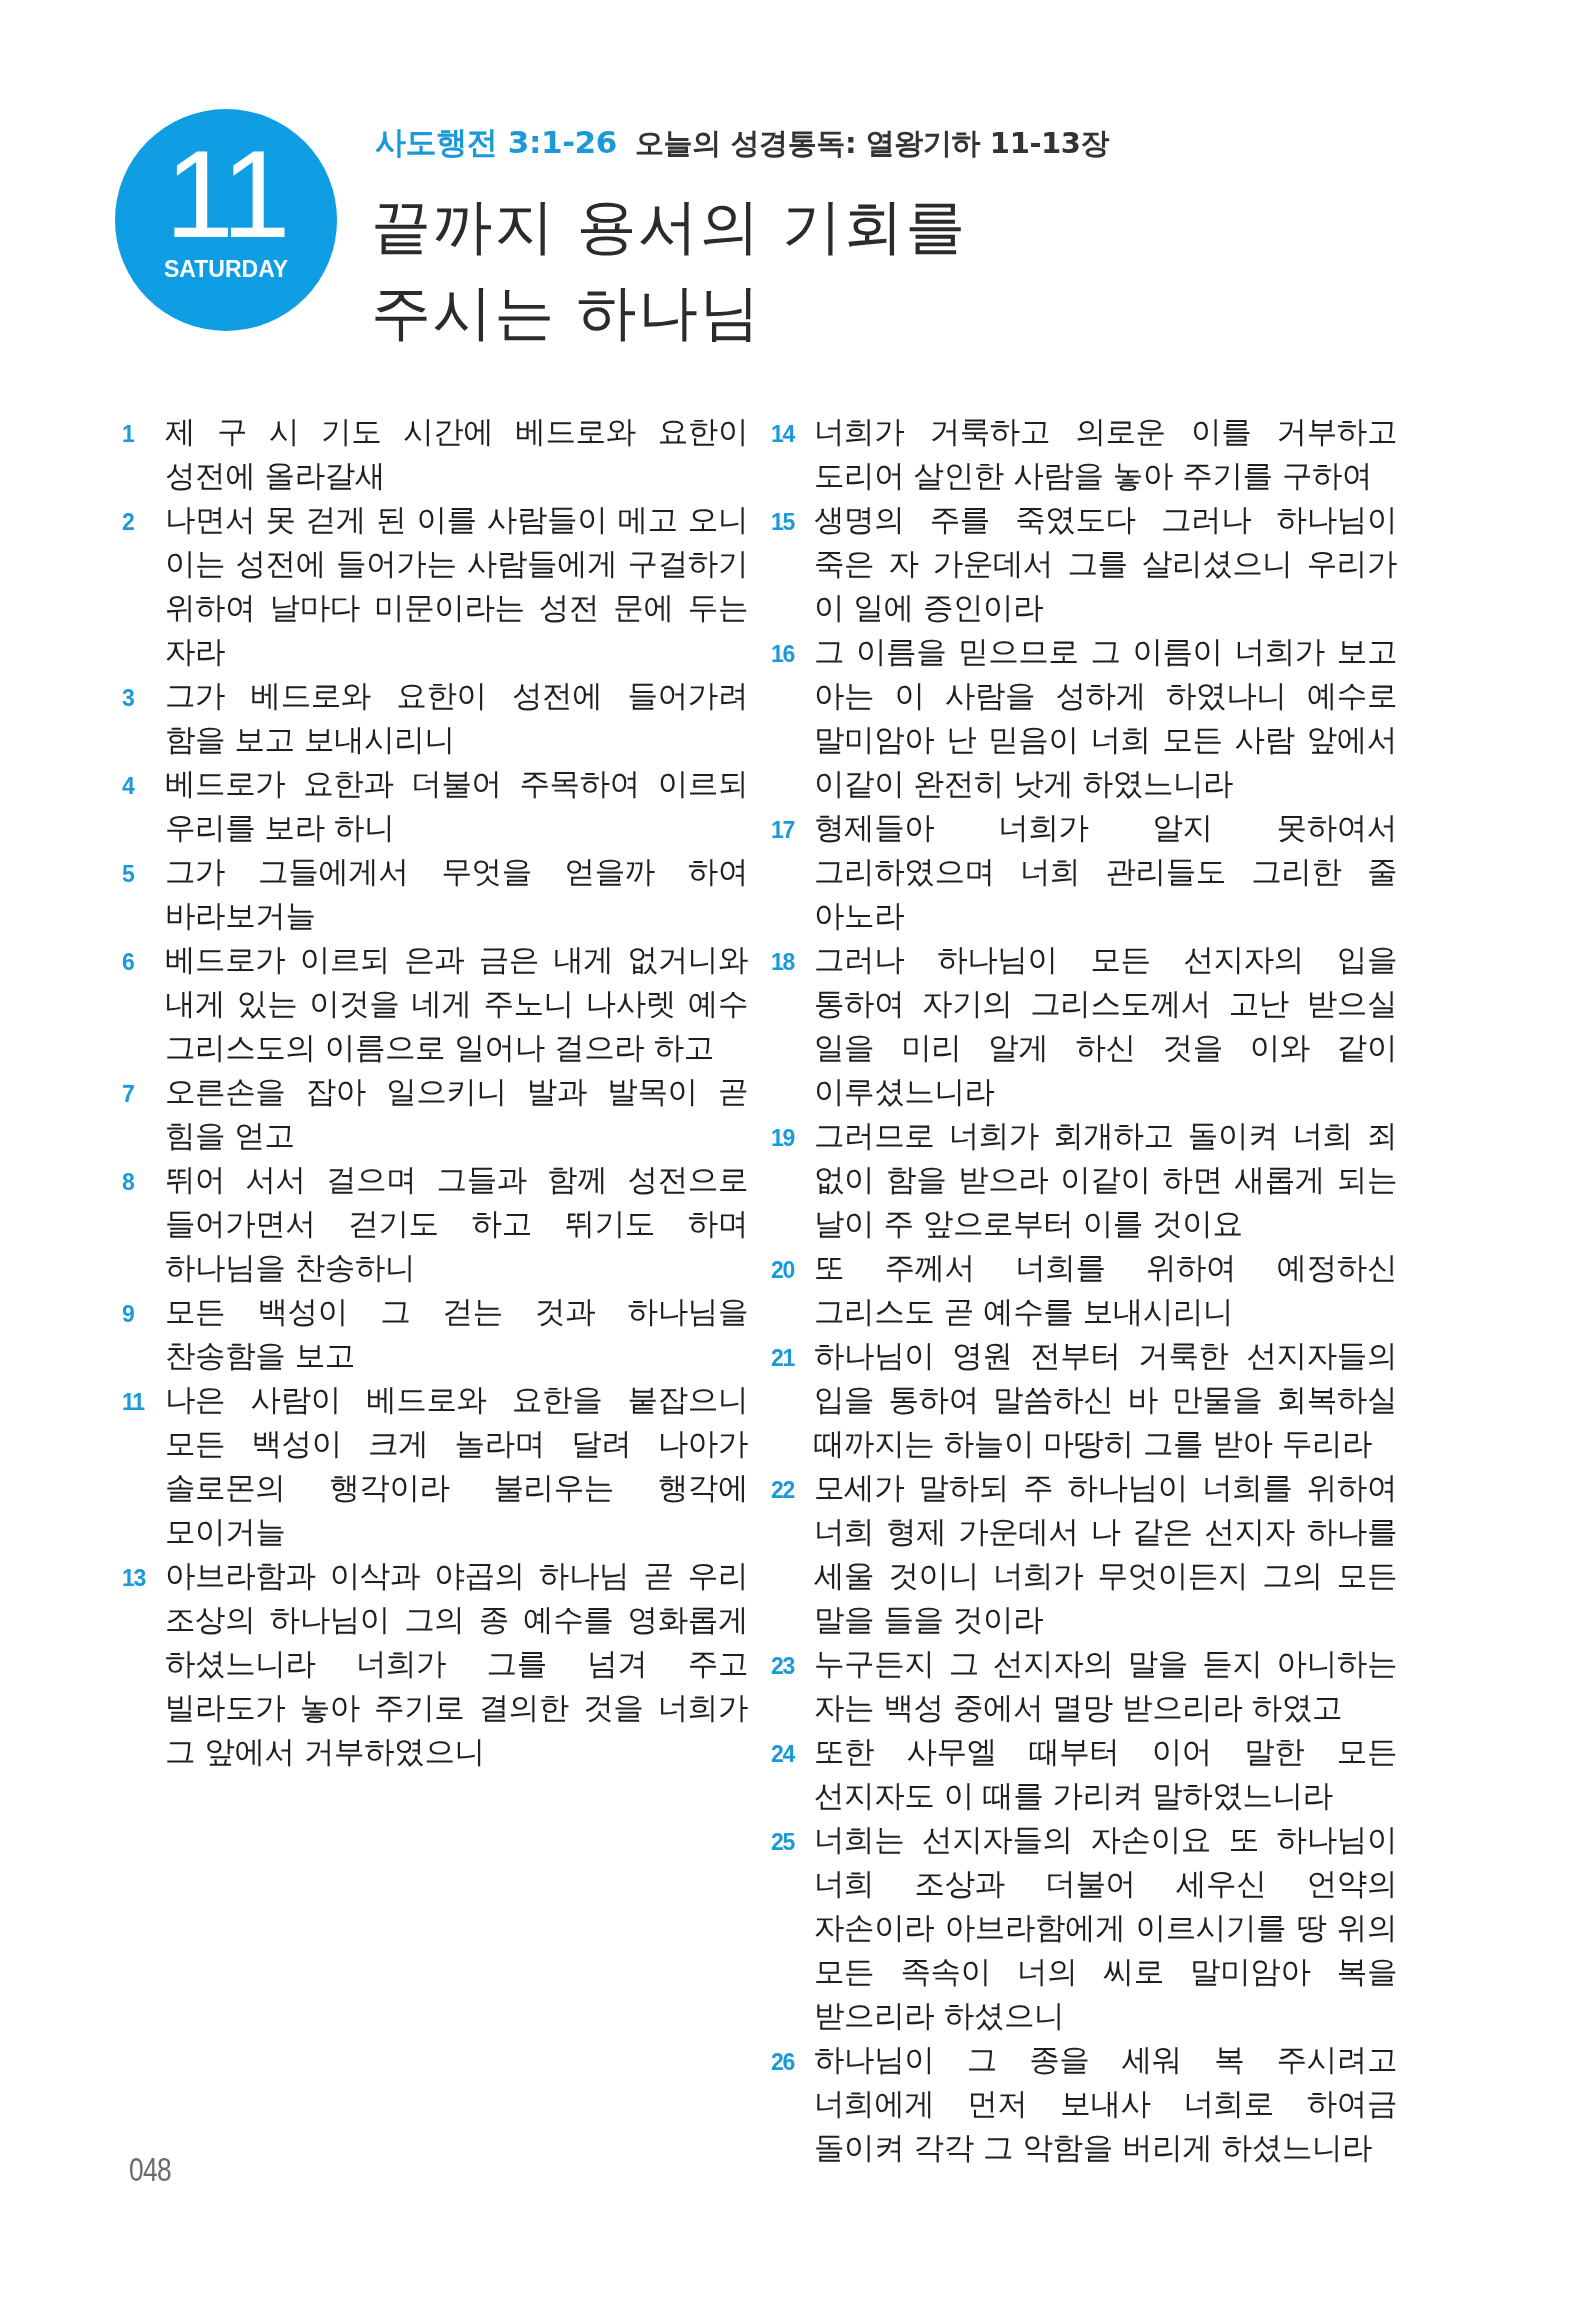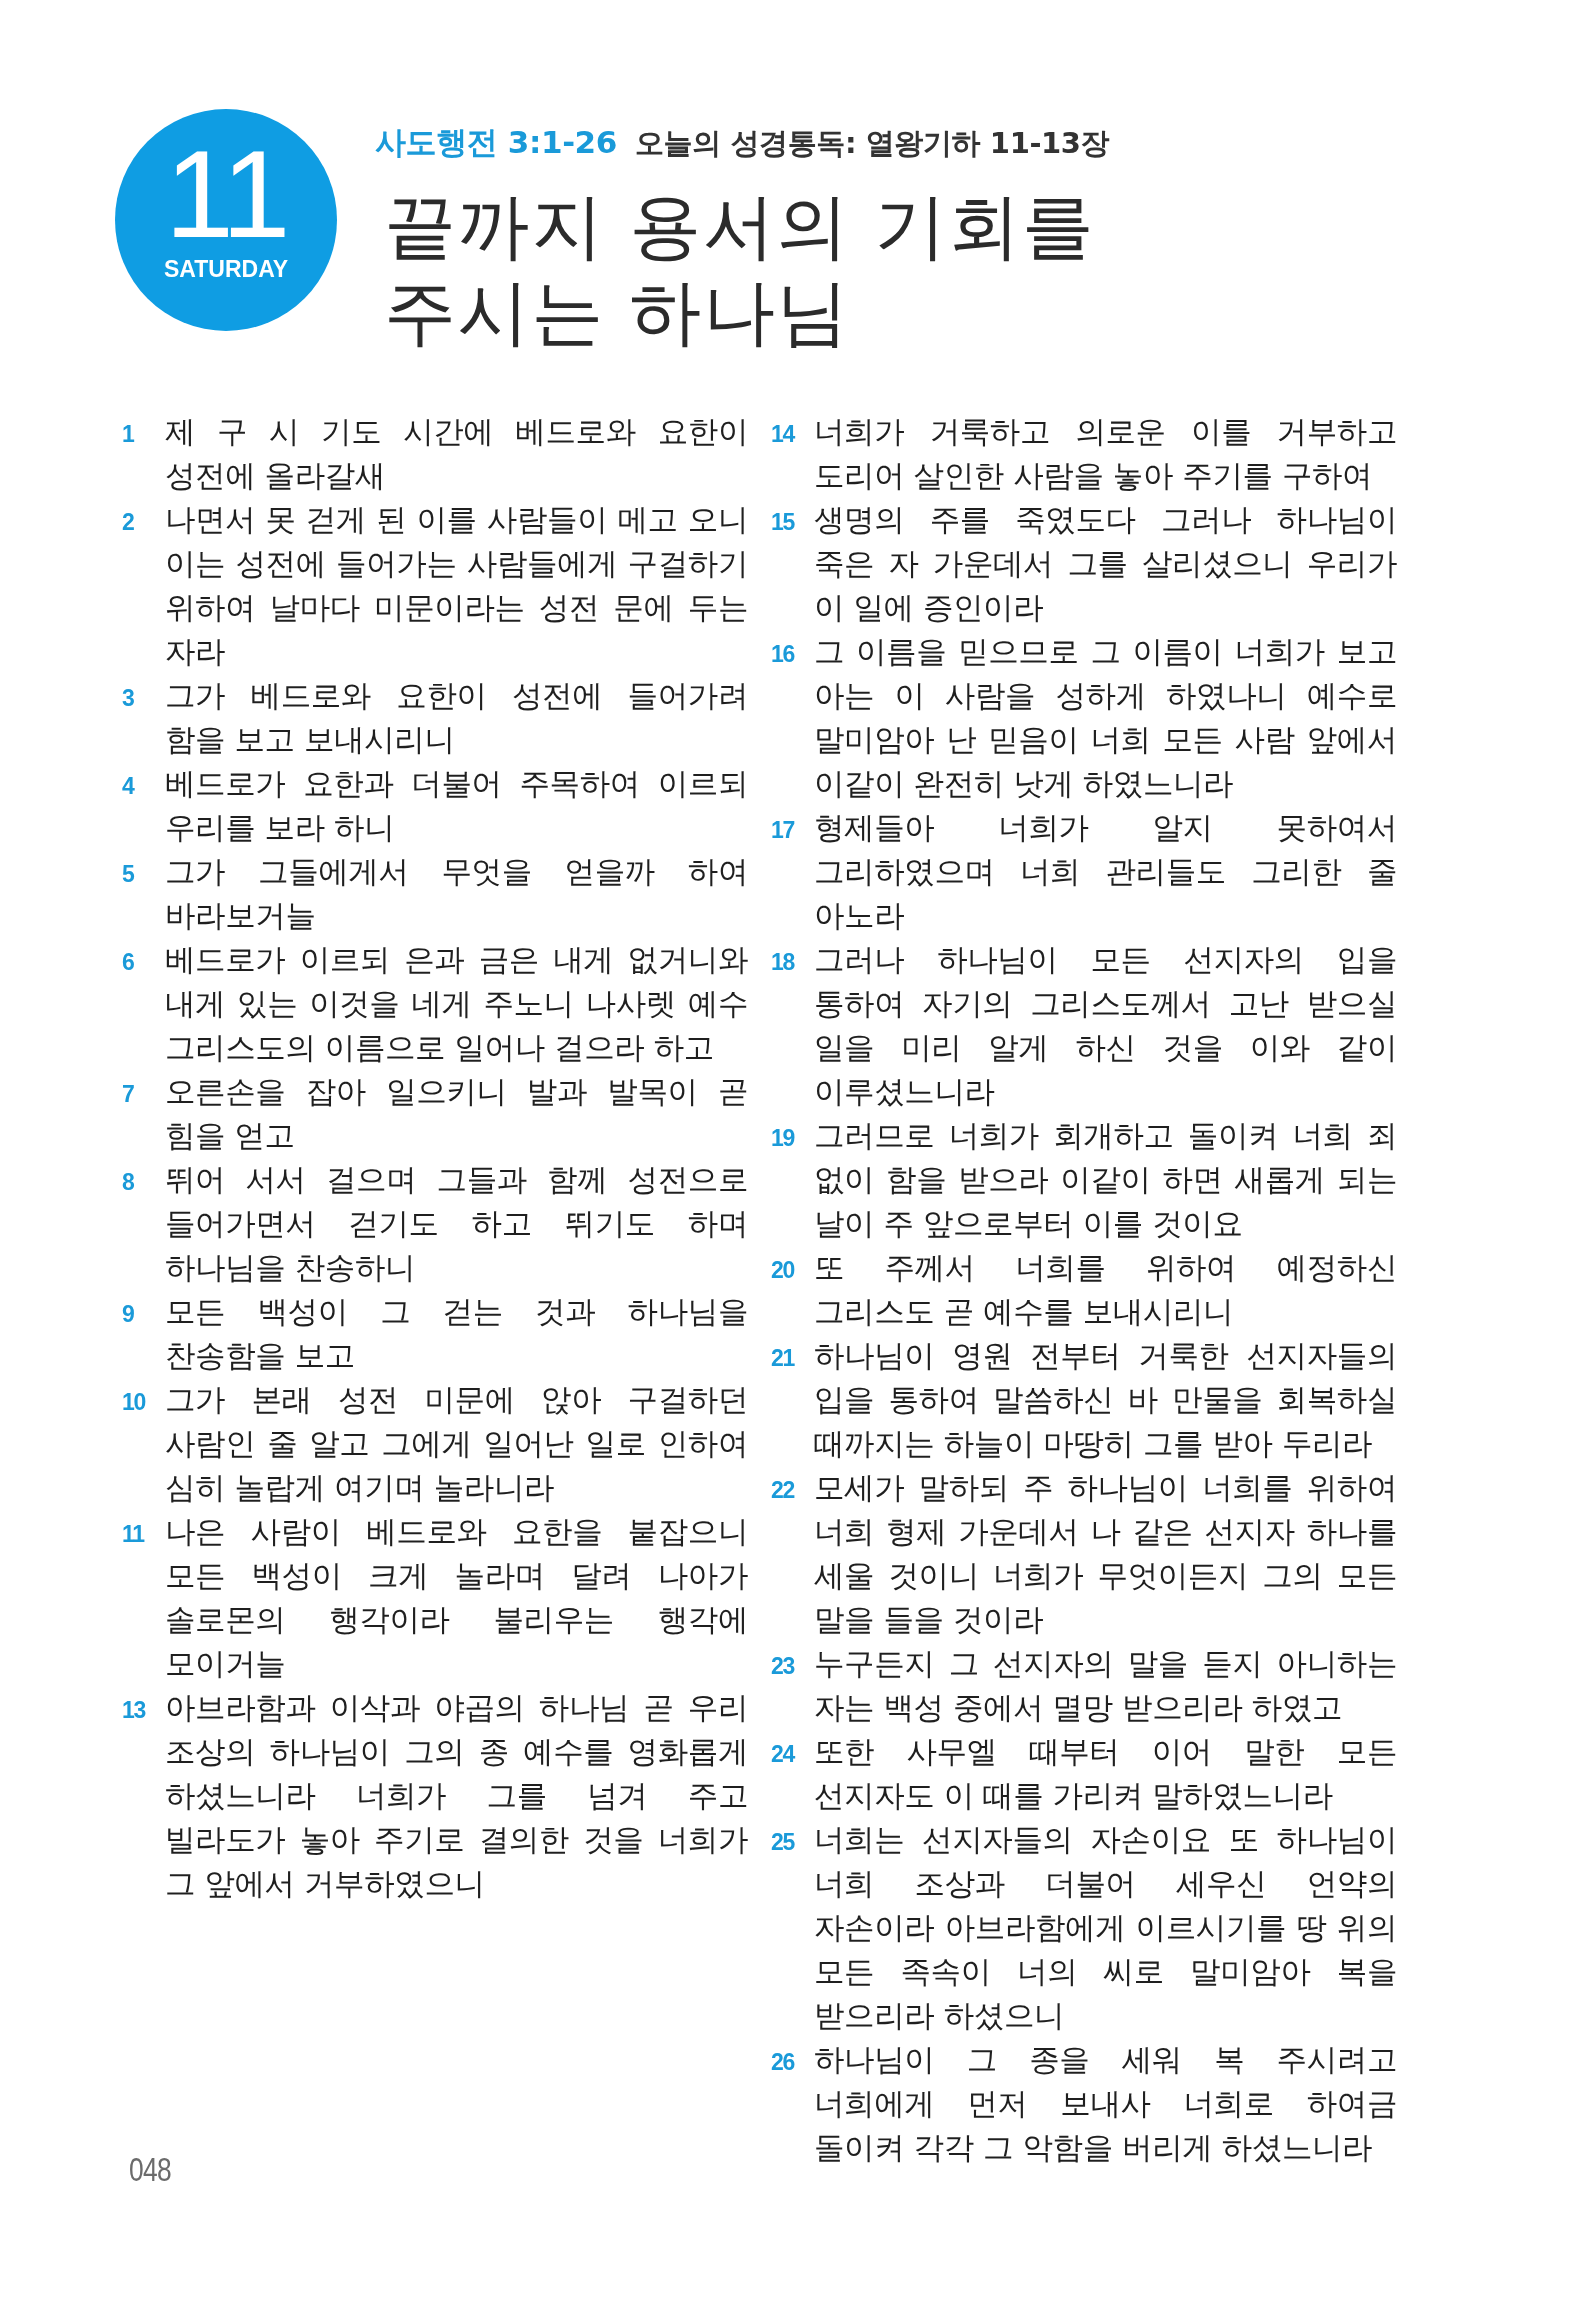--- a/index.html
+++ b/index.html
@@ -63,24 +63,24 @@
     }
     .reading-plan {
       color: #333333;
       font-weight: bold;
       font-size: 29px;
       margin-left: 8.2px;
       letter-spacing: -0.4px;
     }
     .page-title {
       position: absolute;
-      left: 384px;
+      left: 371px;
       top: 183px;
       font-family: "DejaVu Serif", "Liberation Serif", serif;
-      font-size: 72px;
+      font-size: 60px;
       line-height: 86px;
       color: #2b2b2b;
       font-weight: normal;
       letter-spacing: 1.6px;
     }
     .page-title div { white-space: nowrap; }
     .column {
       position: absolute;
       top: 410px;
       width: 626px;
@@ -172,24 +172,20 @@
     </div>
   <div class="verse">
       <span class="verse-num">8</span>
       <span class="verse-text">뛰어 서서 걸으며 그들과 함께 성전으로 들어가면서 걷기도 하고 뛰기도 하며 하나님을 찬송하니</span>
     </div>
   <div class="verse">
       <span class="verse-num">9</span>
       <span class="verse-text">모든 백성이 그 걷는 것과 하나님을 찬송함을 보고</span>
     </div>
   <div class="verse">
-      <span class="verse-num">10</span>
-      <span class="verse-text">그가 본래 성전 미문에 앉아 구걸하던 사람인 줄 알고 그에게 일어난 일로 인하여 심히 놀랍게 여기며 놀라니라</span>
-    </div>
-  <div class="verse">
       <span class="verse-num">11</span>
       <span class="verse-text">나은 사람이 베드로와 요한을 붙잡으니 모든 백성이 크게 놀라며 달려 나아가 솔로몬의 행각이라 불리우는 행각에 모이거늘</span>
     </div>
   <div class="verse">
       <span class="verse-num">13</span>
       <span class="verse-text">아브라함과 이삭과 야곱의 하나님 곧 우리 조상의 하나님이 그의 종 예수를 영화롭게 하셨느니라 너희가 그를 넘겨 주고 빌라도가 놓아 주기로 결의한 것을 너희가 그 앞에서 거부하였으니</span>
     </div>
 </div>
 
 <div class="column col-right">

